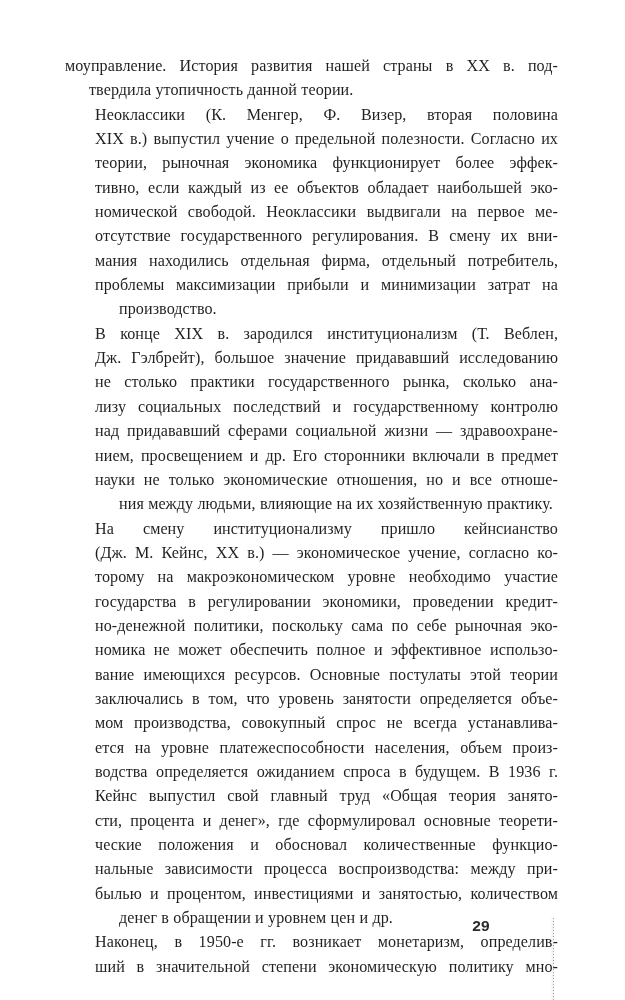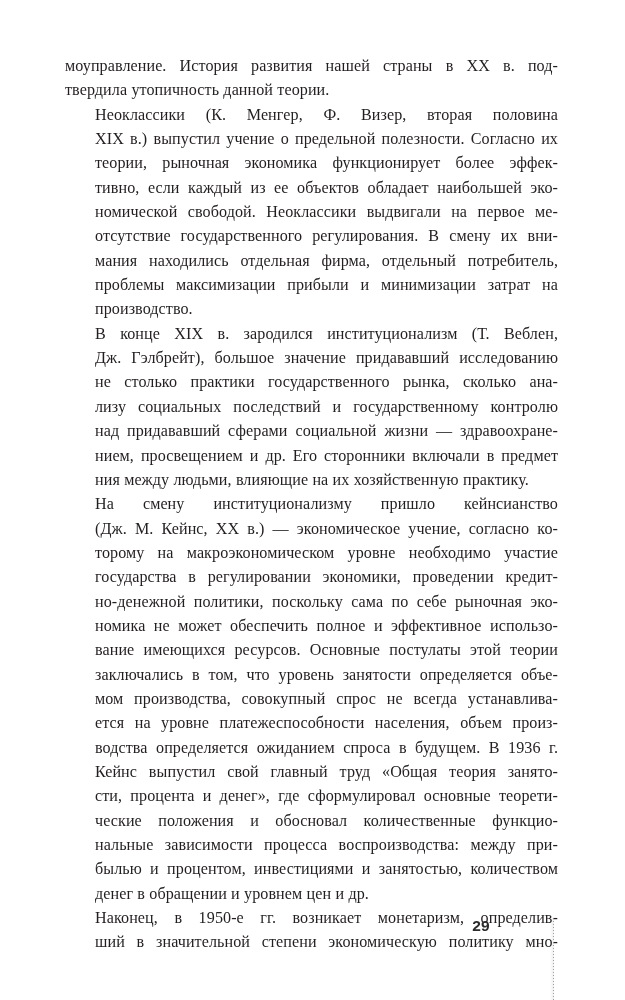--- a/index.html
+++ b/index.html
@@ -55,20 +55,21 @@
   
   .ln {
     display: block;
     text-align: justify;
     text-align-last: justify;
     white-space: pre;
   }
   .ln.last {
     text-align-last: left;
     white-space: pre;
+    margin-left: 24px;
   }
   .ln.first-indent {
     text-indent: 30px;
   }
 
   
   #folio {
     position: absolute;
     right: 68px;
     top: 917px;
@@ -126,20 +127,21 @@
       <span class="ln last">производство.</span>
     </p>
 
     <p class="indent">
       <span class="ln first-indent">В конце XIX в. зародился институционализм (Т. Веблен,</span>
       <span class="ln">Дж. Гэлбрейт), большое значение придававший исследованию</span>
       <span class="ln">не столько практики государственного рынка, сколько ана-</span>
       <span class="ln">лизу социальных последствий и государственному контролю</span>
       <span class="ln">над придававший сферами социальной жизни — здравоохране-</span>
       <span class="ln">нием, просвещением и др. Его сторонники включали в предмет</span>
+      <span class="ln">науки не только экономические отношения, но и все отноше-</span>
       <span class="ln last">ния между людьми, влияющие на их хозяйственную практику.</span>
     </p>
 
     <p class="indent">
       <span class="ln first-indent">На смену институционализму пришло кейнсианство</span>
       <span class="ln">(Дж. М. Кейнс, XX в.) — экономическое учение, согласно ко-</span>
       <span class="ln">торому на макроэкономическом уровне необходимо участие</span>
       <span class="ln">государства в регулировании экономики, проведении кредит-</span>
       <span class="ln">но-денежной политики, поскольку сама по себе рыночная эко-</span>
       <span class="ln">номика не может обеспечить полное и эффективное использо-</span>

